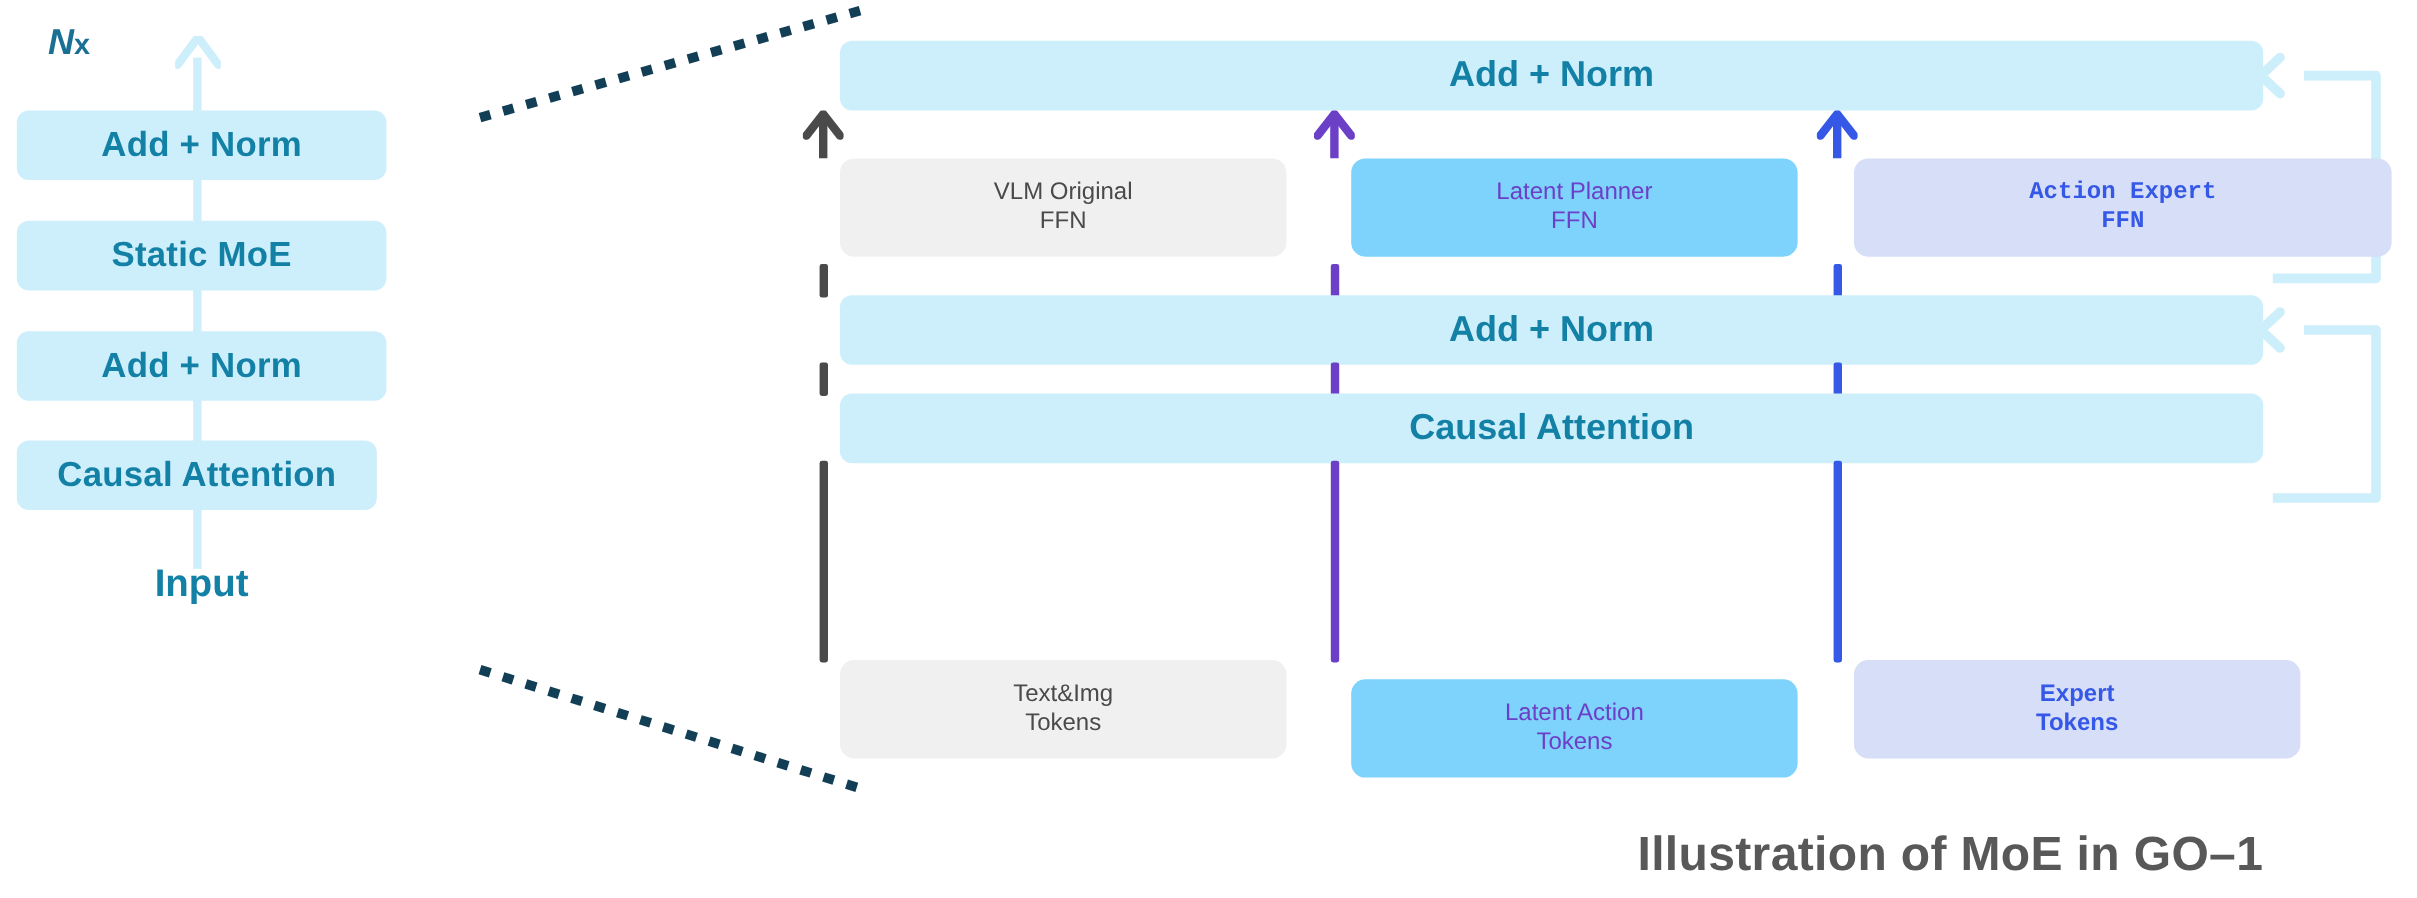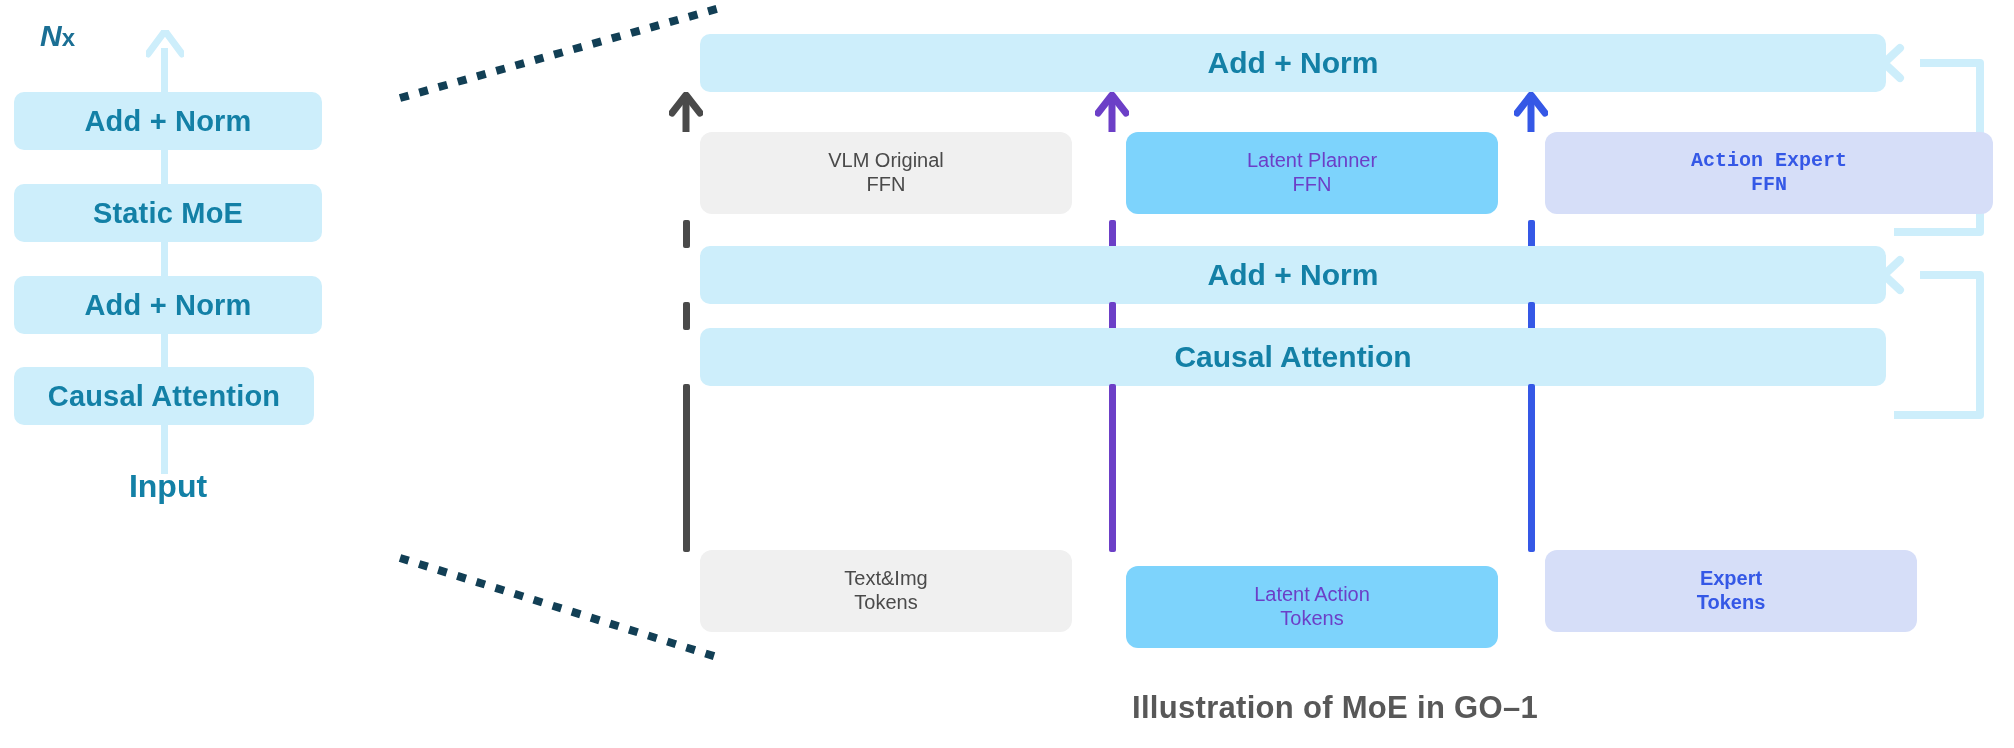--- a/index.html
+++ b/index.html
@@ -159,22 +159,22 @@
     width: 2014px;
     height: 748px;
     pointer-events: none;
   }
 
   #caption {
     position: absolute;
     left: 700px;
     top: 690px;
     width: 1186px;
-    text-align: center;
-    font-size: 31px;
+    text-align: right;
+    font-size: 40px;
     font-weight: bold;
     color: #585858;
     letter-spacing: 0.3px;
   }
   #caption-inner { padding-left: 84px; }
 </style>
 </head>
 <body>
 
 <div id="stage">

